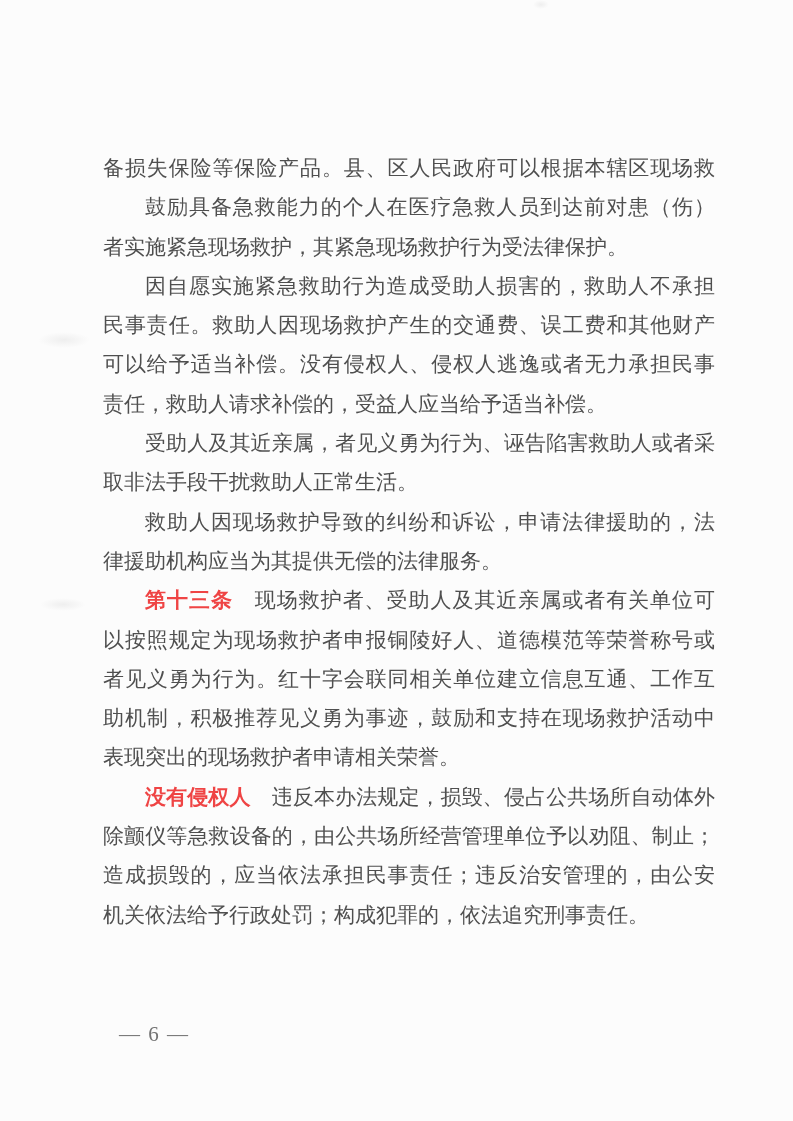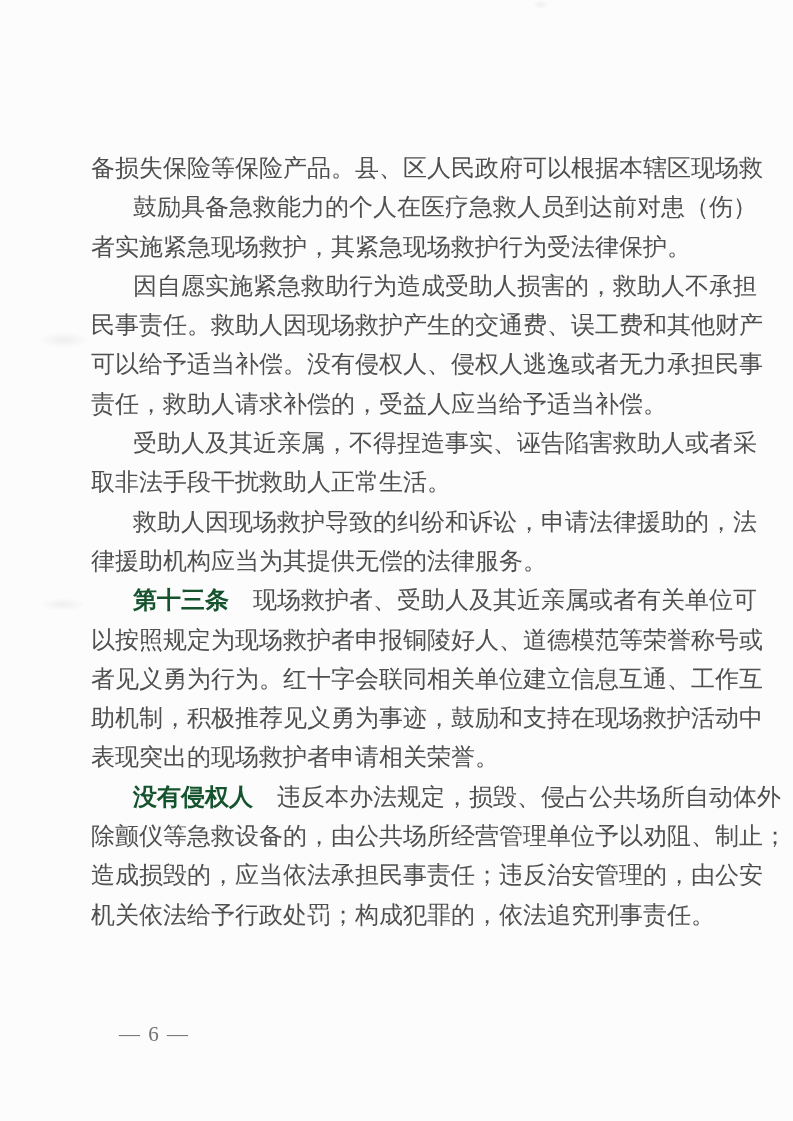--- a/index.html
+++ b/index.html
@@ -10,44 +10,44 @@
   .page {
     position: relative;
     width: 793px;
     height: 1121px;
     background: #fcfcfc;
     font-family: "Liberation Serif", serif;
     overflow: hidden;
   }
   .textblock {
     position: absolute;
-    left: 91px;
+    left: 103px;
     top: 149px;
     width: 612px;
-    font-size: 24px;
+    font-size: 21px;
     line-height: 39.3px;
     color: #4f4f4f;
     letter-spacing: 0;
   }
   .para { margin: 0; padding: 0; }
   .ln {
     white-space: nowrap;
     text-align: left;
     height: 39.3px;
   }
   .ln.j {
     text-align: justify;
     text-align-last: justify;
   }
   .ln.ind {
     text-indent: 42px;
   }
   .term {
     font-weight: bold;
-    color: #14532d;
+    color: #ef4444;
   }
   .pagenum {
     position: absolute;
     left: 119px;
     top: 1019px;
     font-size: 21px;
     line-height: 30px;
     color: #737373;
     word-spacing: 3px;
   }
@@ -81,21 +81,21 @@
     </div>
 
     <div class="para">
       <div class="ln j ind">因自愿实施紧急救助行为造成受助人损害的，救助人不承担</div>
       <div class="ln j">民事责任。救助人因现场救护产生的交通费、误工费和其他财产</div>
       <div class="ln j">可以给予适当补偿。没有侵权人、侵权人逃逸或者无力承担民事</div>
       <div class="ln">责任，救助人请求补偿的，受益人应当给予适当补偿。</div>
     </div>
 
     <div class="para">
-      <div class="ln j ind">受助人及其近亲属，不得捏造事实、诬告陷害救助人或者采</div>
+      <div class="ln j ind">受助人及其近亲属，者见义勇为行为、诬告陷害救助人或者采</div>
       <div class="ln">取非法手段干扰救助人正常生活。</div>
     </div>
 
     <div class="para">
       <div class="ln j ind">救助人因现场救护导致的纠纷和诉讼，申请法律援助的，法</div>
       <div class="ln">律援助机构应当为其提供无偿的法律服务。</div>
     </div>
 
     <div class="para">
       <div class="ln j ind">

